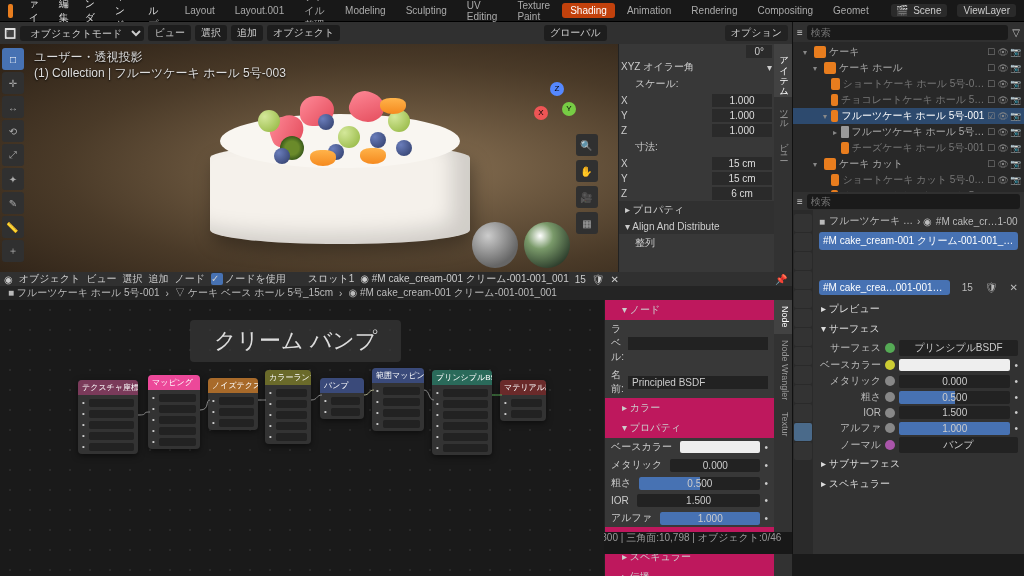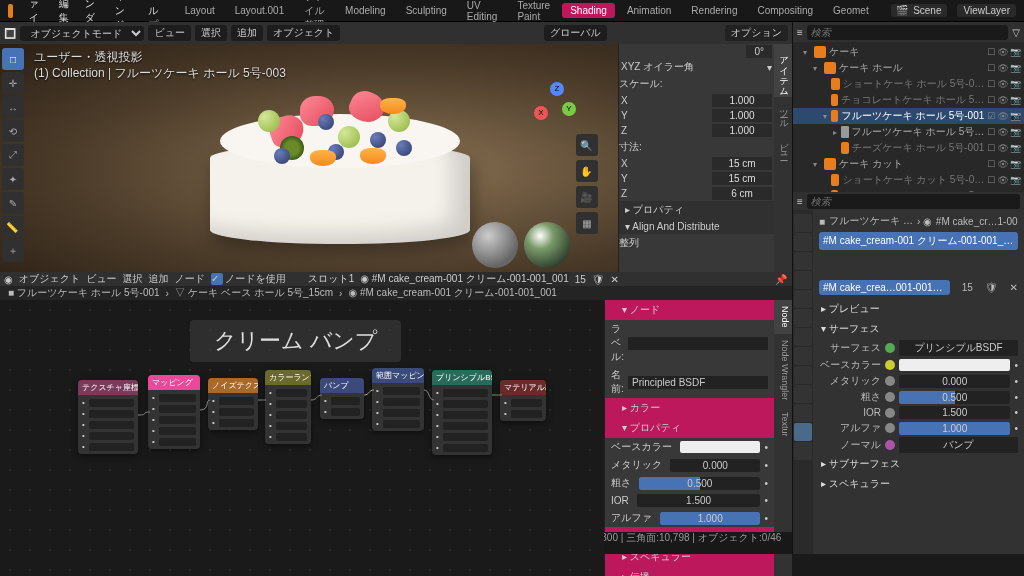--- a/index.html
+++ b/index.html
@@ -2,21 +2,21 @@
 <html><head>
 <meta charset="utf-8">
 <style>
   * { box-sizing: border-box; margin: 0; padding: 0; font-family: sans-serif; }
   html, body { width: 1024px; height: 576px; background: #1a1a1a; color: #ccc; font-size: 10px; overflow: hidden; }
   .menubar { height: 22px; background: #181818; display: flex; align-items: center; padding: 0 8px; gap: 4px; border-bottom: 1px solid #000; }
   .menubar .logo { width: 14px; height: 14px; background: #e87d1e; border-radius: 2px; margin-right: 6px; }
   .menubar .menu-item { padding: 2px 6px; cursor: pointer; color: #ddd; }
   .menubar .spacer { flex: 1; }
   .menubar .tab { padding: 2px 8px; color: #aaa; cursor: pointer; }
-  .menubar .tab.active { background: #be185d; border-radius: 3px; color: #fff; }
+  .menubar .tab.active { background: #c2410c; border-radius: 3px; color: #fff; }
   .menubar .scene-box { display: flex; align-items: center; gap: 4px; background: #2a2a2a; padding: 1px 6px; border-radius: 3px; margin-left: 6px; }
 
   .main { display: flex; height: 250px; }
   .vp-wrap { flex: 1; display: flex; flex-direction: column; background: #2a2a2a; }
   .vp-header { height: 22px; background: #303030; display: flex; align-items: center; gap: 4px; padding: 0 4px; font-size: 10px; }
   .vp-header select, .vp-header .hdr-btn { background: #1d1d1d; border: none; color: #ccc; padding: 1px 6px; border-radius: 3px; font-size: 10px; }
   .vp-body { flex: 1; display: flex; position: relative; background: radial-gradient(ellipse at 50% 55%, #8b7355 0%, #4a3a28 60%, #2a1f15 100%); }
   .vp-toolbar { width: 26px; background: rgba(40,40,40,0.0); display: flex; flex-direction: column; gap: 2px; padding: 4px 2px; z-index: 5; }
   .vp-tool { width: 22px; height: 22px; background: #303030; border-radius: 3px; cursor: pointer; display:flex; align-items:center; justify-content:center; color:#aaa; }
   .vp-tool.active { background: #4772b3; color:#fff; }
@@ -34,34 +34,34 @@
   .overlay-tl { position: absolute; top: 6px; left: 34px; color: #ddd; font-size: 12px; text-shadow: 0 1px 2px #000; line-height: 1.3; }
   .gizmo { position: absolute; top: 38px; right: 216px; width: 44px; height: 44px; }
   .gizmo span { position: absolute; width: 14px; height: 14px; border-radius: 50%; font-size: 8px; text-align: center; line-height: 14px; color: #000; }
   .gz-x { background:#e55; left:2px; top:24px; } .gz-y { background:#7c4; right:0; top:20px; } .gz-z { background:#58f; left:18px; top:0; }
 
   .mat-sphere { position:absolute; border-radius:50%; width:46px; height:46px; bottom:4px; }
   .ms1 { left:472px; background: radial-gradient(circle at 35% 30%, #ccc, #666 70%); }
   .ms2 { left:524px; background: radial-gradient(circle at 35% 30%, #fff, #7a9a6a 30%, #2a3a2a 80%); }
 
   .nside { width: 156px; background: #383838; border-left: 1px solid #222; font-size: 10px; overflow:hidden; }
-  .nside .sec { padding: 2px 0; }
+  .nside .sec { padding: 2px 16px; }
   .nside .row { display: flex; justify-content: space-between; padding: 1px 2px; align-items: center; }
   .nside .row input { width: 60px; background: #2a2a2a; border: none; color: #ddd; text-align: center; font-size: 10px; padding: 1px; }
   .nside .hdr { background: #303030; padding: 2px 6px; color: #ccc; }
   .nside .tab-chip { display:inline-block; background:#5680c2; color:#fff; padding:1px 6px; font-size:9px; margin-top:3px;}
 
   .vtabs { width: 18px; background: #323232; display:flex; flex-direction:column; }
   .vtab { writing-mode: vertical-rl; padding: 6px 2px; font-size:9px; color:#999; cursor:pointer; }
   .vtab.active { background:#424242; color:#fff; }
 
   .right { width: 232px; background: #303030; display: flex; flex-direction: column; border-left: 1px solid #111; }
   .outliner { flex: 0 0 170px; background: #282828; overflow:hidden; font-size:10px; }
   .out-hdr { height: 20px; display:flex; align-items:center; padding: 0 4px; gap:4px; background:#303030; }
-  .out-search { flex:1; background:#1a1a1a; border:none; color:#888; padding:2px 4px; border-radius:3px; font-size:10px;font-style:italic; }
+  .out-search { flex:1; background:#1a1a1a; border:none; color:#888; padding:2px 4px; border-radius:3px; font-size:10px; }
   .tree { padding: 2px 0; }
   .tree-row { display:flex; align-items:center; padding: 1px 2px; gap:3px; color:#aaa; white-space:nowrap; }
   .tree-row.sel { background:#2d4a6e; color:#fff; }
   .tree-row .tri { color:#888; font-size:8px; width:8px; }
   .tree-ico { width:12px; height:12px; background:#e87d1e; border-radius:2px; }
   .tree-ico.mesh { background:#999; border-radius:1px; }
   .tree-row .ricons { margin-left:auto; display:flex; gap:2px; color:#888; font-size:9px; }
   .dim { color: #777; }
 
   .props { flex: 1; display:flex; background:#323232; overflow:hidden; }

